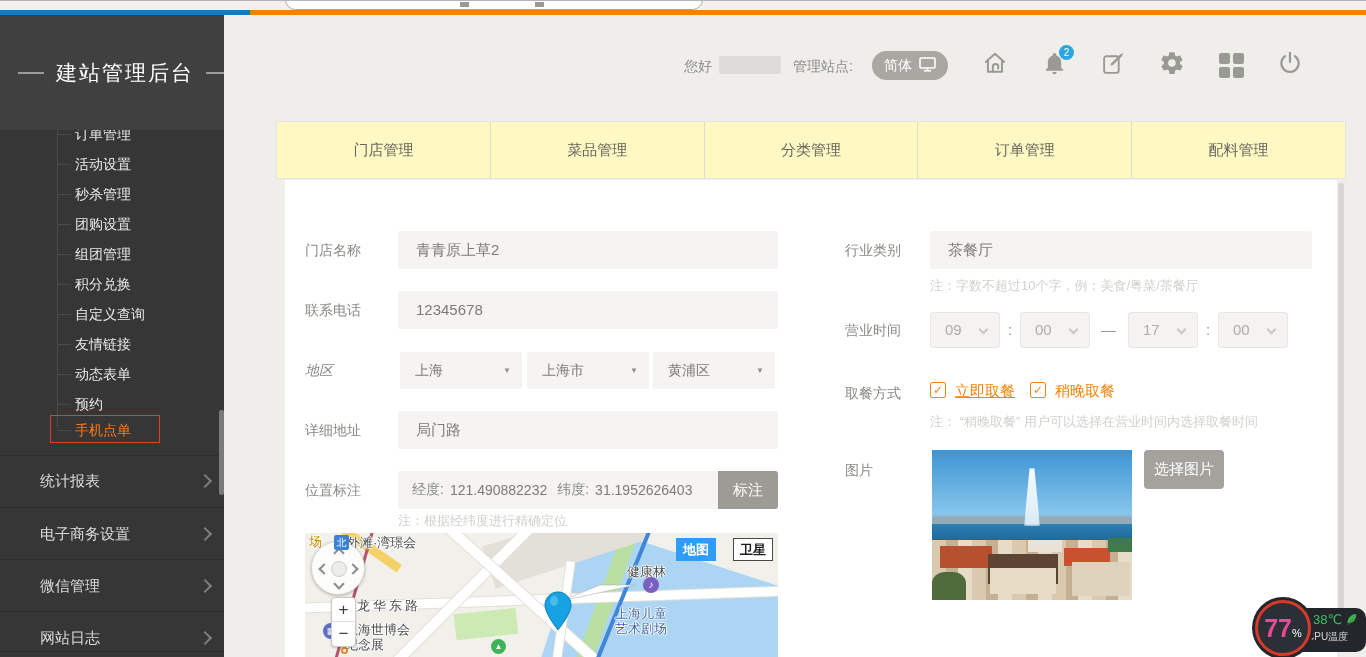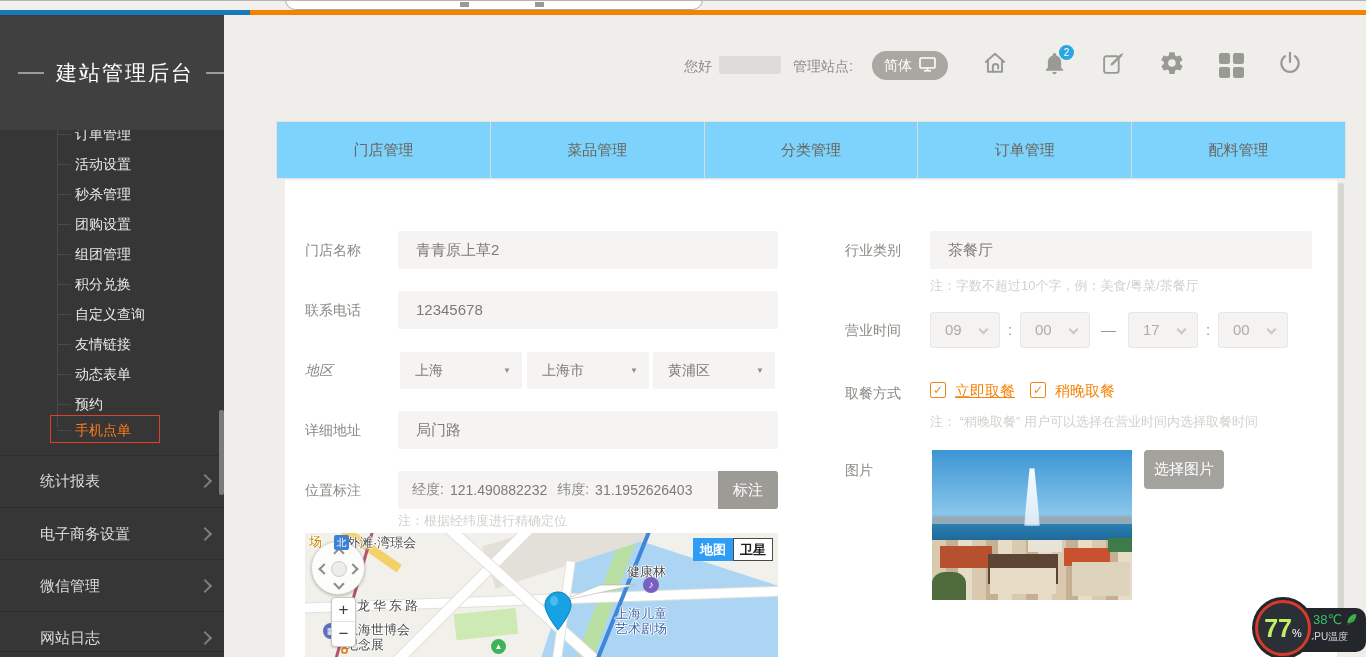--- a/index.html
+++ b/index.html
@@ -41,21 +41,21 @@
   .redacted { position:absolute; background:#dddcd9; border-radius:2px; }
   .lang-pill { position:absolute; left:622px; top:36px; width:76px; height:29px; background:#a8a7a2; border-radius:15px;
                display:flex; align-items:center; justify-content:center; gap:7px; color:#fff; font-size:14px; cursor:pointer; }
   .icon-btn { position:absolute; width:28px; height:28px; top:36px; display:flex; align-items:center; justify-content:center; cursor:pointer; }
   .badge { position:absolute; right:-6px; top:-6px; width:15px; height:15px; background:#2ba6e2; border-radius:50%;
            color:#fff; font-size:10px; line-height:15px; text-align:center; }
   .grid-ico { display:grid; grid-template-columns:11px 11px; grid-template-rows:11px 11px; gap:3px; }
   .grid-ico span { background:#9a9a95; border-radius:2px; }
 
   
-  .tabbar { left:276px; top:121px; width:1070px; height:58px; background:#7dd3fc; border:1px solid #e6e4e0; display:flex; }
+  .tabbar { left:276px; top:121px; width:1070px; height:58px; background:#fef9c3; border:1px solid #e6e4e0; display:flex; }
   .tab { flex:1; display:flex; align-items:center; justify-content:center; font-size:15px; color:#68665f; border-right:1px solid #dddbd6; cursor:pointer; }
   .tab:last-child { border-right:none; }
 
   
   .panel { left:285px; top:180px; width:1052px; height:477px; background:#fff; }
   .flabel { position:absolute; font-size:14px; color:#898984; height:16px; line-height:16px; white-space:nowrap; }
   .inp { position:absolute; height:38px; background:#f5f4f2; border-radius:2px; font-size:15px; color:#7d7b77;
          line-height:38px; padding-left:18px; white-space:nowrap; overflow:hidden; cursor:text; }
   .note { position:absolute; font-size:13px; color:#d3d1cc; white-space:nowrap; }
   .rsel { position:absolute; width:122px; height:37px; background:#f5f4f2; border-radius:2px; font-size:14px; color:#7d7b77;
@@ -97,40 +97,40 @@
   .pan { position:absolute; left:6px; top:8px; width:54px; height:54px; background:#fcfcfa; border:1px solid #d8d6d0;
          border-radius:50%; box-shadow:0 1px 3px rgba(0,0,0,.25); cursor:pointer; }
   .pan .c { position:absolute; left:19px; top:19px; width:16px; height:16px; background:#ededea; border:1px solid #cfcdc7; border-radius:50%; }
   .pan .a { position:absolute; width:8px; height:8px; border-left:2px solid #8f8d88; border-bottom:2px solid #8f8d88; }
   .north { position:absolute; left:29px; top:2px; width:15px; height:15px; background:#3b82d6; color:#fff; font-size:10px;
            line-height:15px; text-align:center; border-radius:2px; }
   .zoomctl { position:absolute; left:26px; top:64px; width:25px; height:50px; background:#fff; border:1px solid #ccc9c3;
              border-radius:4px; box-shadow:0 1px 2px rgba(0,0,0,.2); }
   .zoomctl div { height:24px; text-align:center; font-size:17px; line-height:23px; color:#3c3c3c; cursor:pointer; }
   .zoomctl .zi { border-bottom:1px solid #e4e2de; }
-  .mtype { position:absolute; top:5px; right:5px; display:flex; }
+  .mtype { position:absolute; top:5px; right:5px; display:flex;gap:17px; }
   .mtype .b { width:40px; height:23px; font-size:13px; font-weight:bold; display:flex; align-items:center; justify-content:center; cursor:pointer; }
   .mtype .bm { background:#2f9df5; color:#fff; }
   .mtype .bs { background:#fff; color:#1c1c1c; border:1px solid #4a4a4a; }
   .bubble { position:absolute; left:153px; top:14px; width:202px; height:40px; background:#fff; border:1px solid #b3b1ad;
             border-radius:3px; box-shadow:1px 2px 4px rgba(0,0,0,.2); display:flex; align-items:center; justify-content:center;
             font-size:15px; color:#444; }
   .bubble .x { position:absolute; right:5px; top:0px; font-size:15px; color:#333; font-weight:bold; cursor:pointer; line-height:16px; }
   .mini-ico { position:absolute; border-radius:50%; color:#fff; text-align:center; }
 
   
   .main-scroll-track { left:1337px; top:180px; width:8px; height:477px; background:#efeeec; }
   .main-scroll-thumb { position:absolute; left:1px; top:3px; width:6px; height:467px; background:#d8d6d2; border-radius:3px; }
 
   
   .cpu { left:1255px; top:600px; width:111px; height:57px; }
   .cpu-pill { position:absolute; left:32px; top:8px; width:79px; height:44px; background:#23262b; border-radius:10px; }
   .cpu-circle { position:absolute; left:0; top:0; width:56px; height:56px; background:#2b2f36; border:3px solid #d63a2a;
                 border-radius:50%; box-shadow:0 0 0 3px #23262b; display:flex; align-items:baseline; justify-content:center; }
-  .cpu-circle .p { color:#bef264; font-size:25px; font-weight:bold; line-height:50px; }
+  .cpu-circle .p { color:#ec4899; font-size:25px; font-weight:bold; line-height:50px; }
   .cpu-circle .s { color:#fff; font-size:11px; line-height:44px; }
   .cpu-temp { position:absolute; left:58px; top:12px; font-size:13px; color:#39c067; white-space:nowrap; }
   .cpu-lab { position:absolute; left:52px; top:30px; font-size:10px; color:#d8d8d8; white-space:nowrap; }
 </style>
 </head>
 <body>
 
 <div class="abs browser-strip">
   <div class="addressbar"></div>
   <div class="ab-mark" style="left:460px;"></div>

